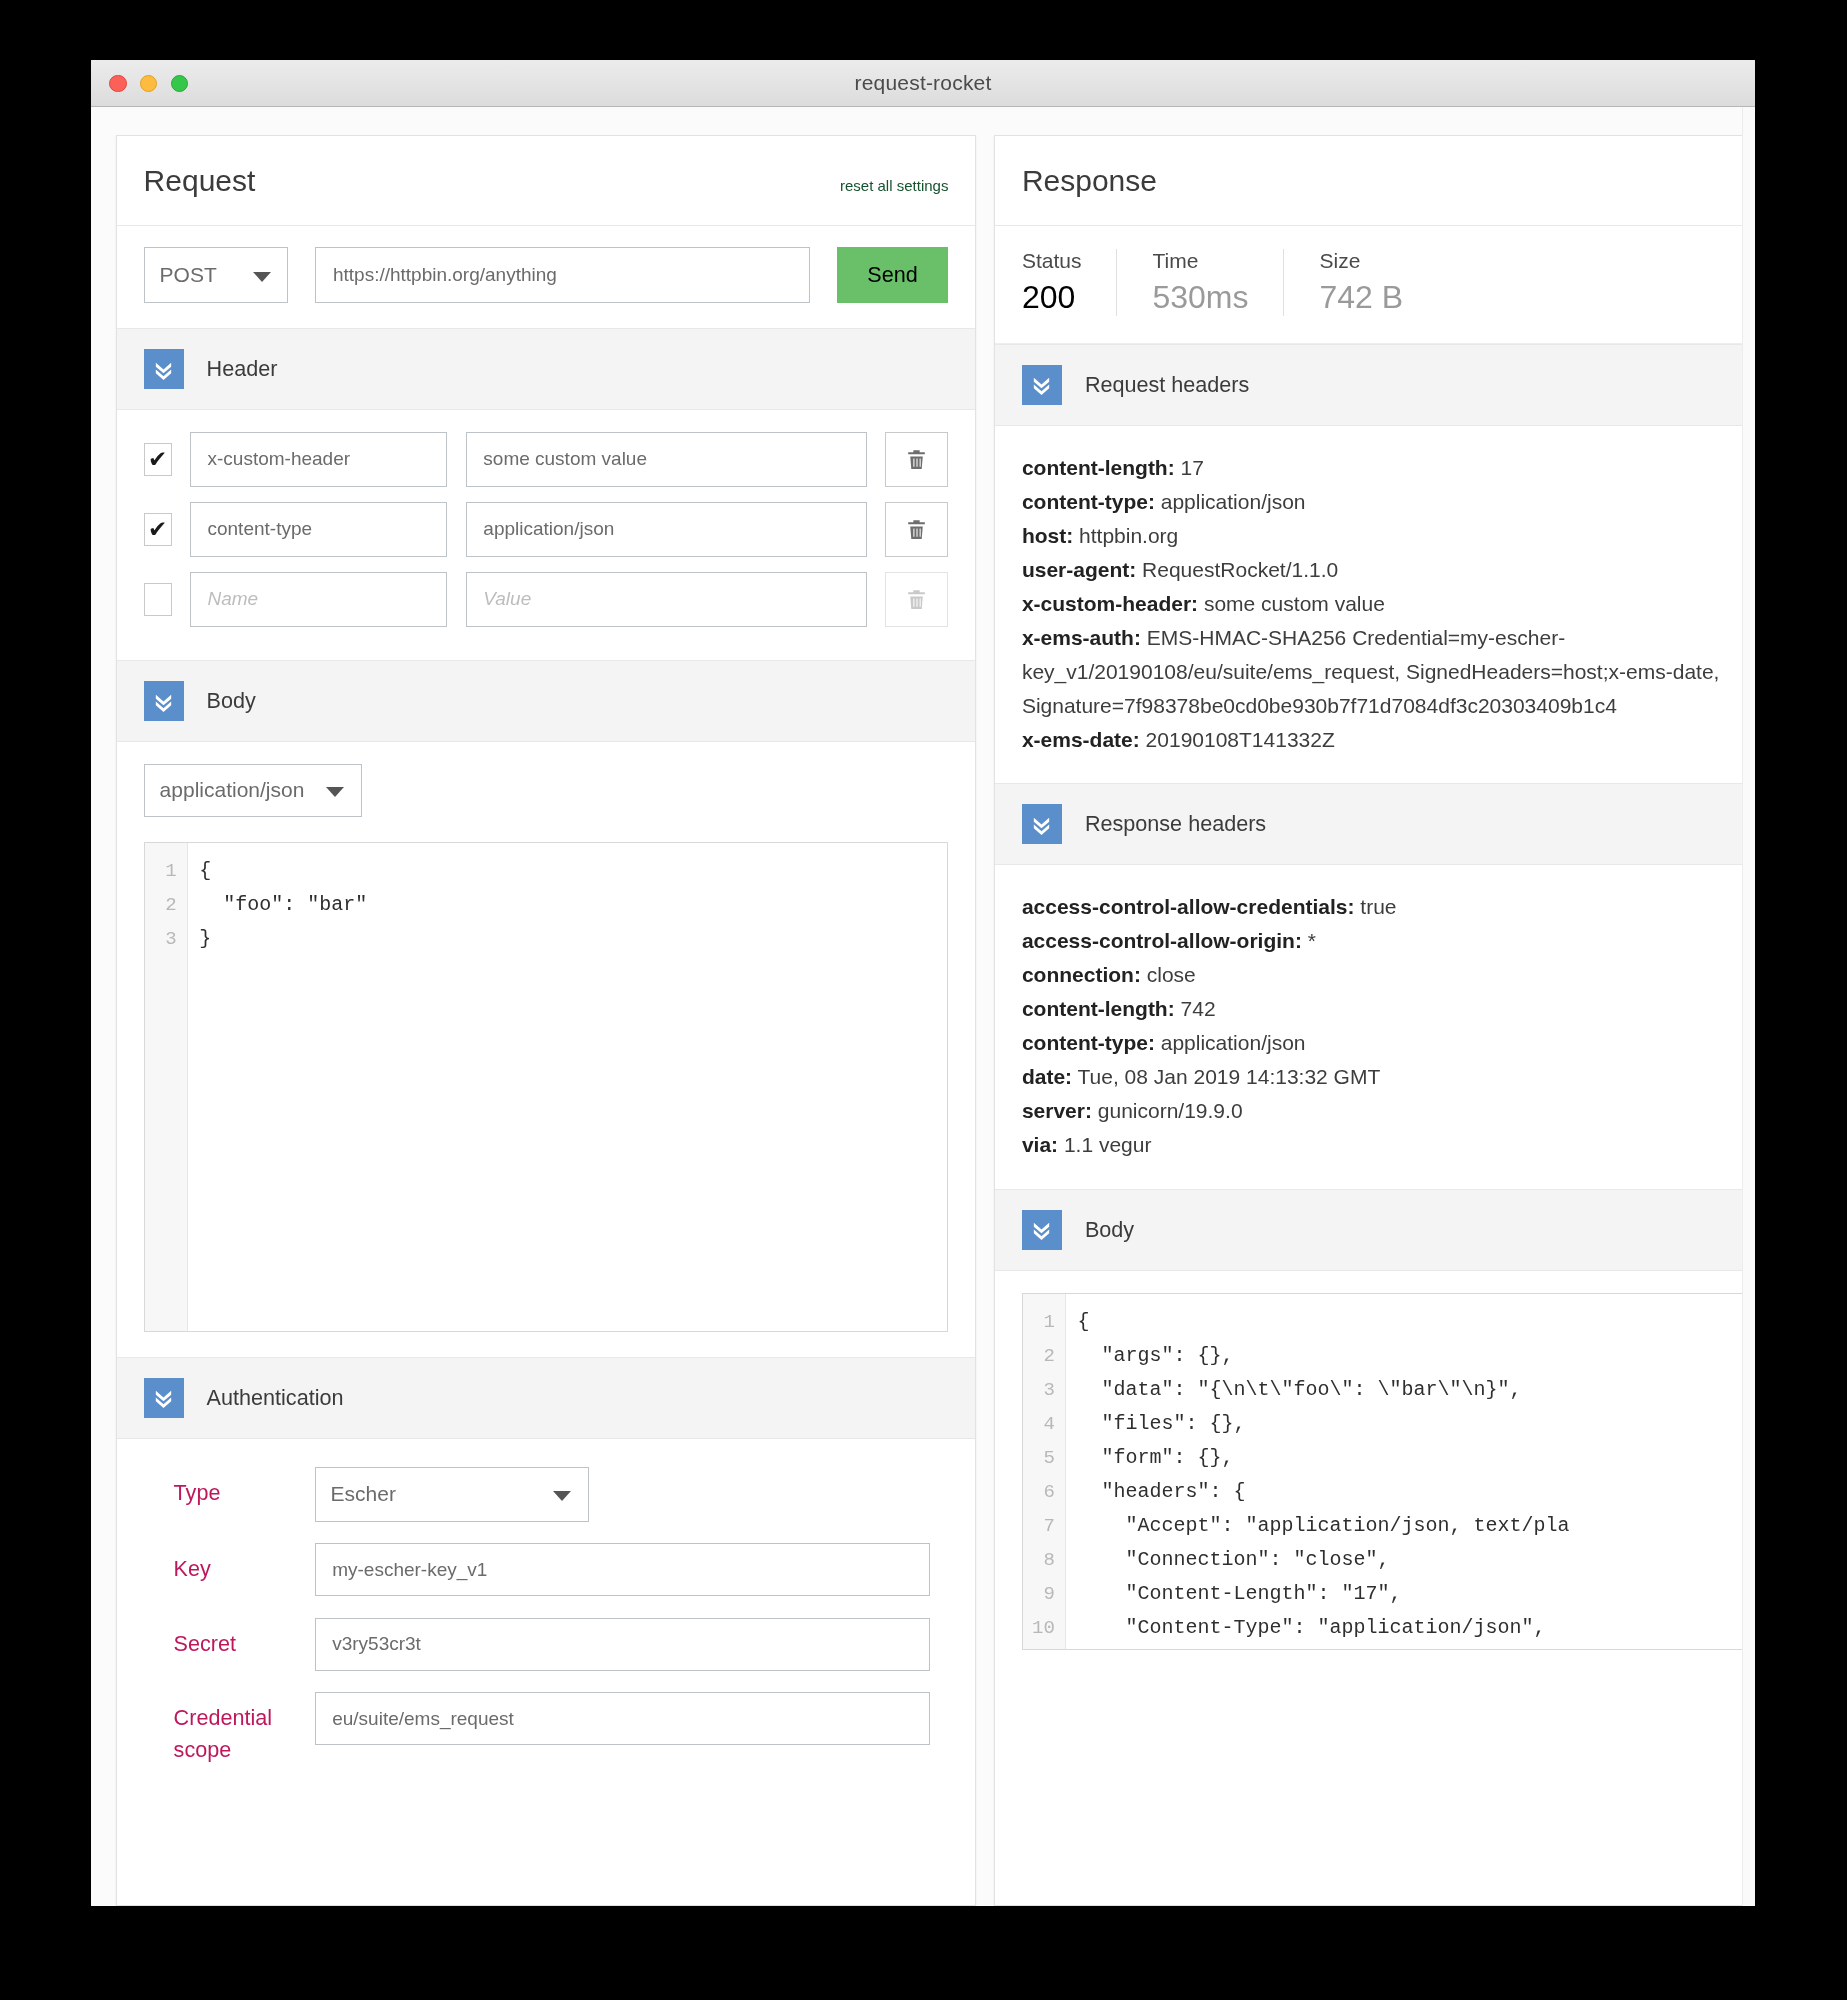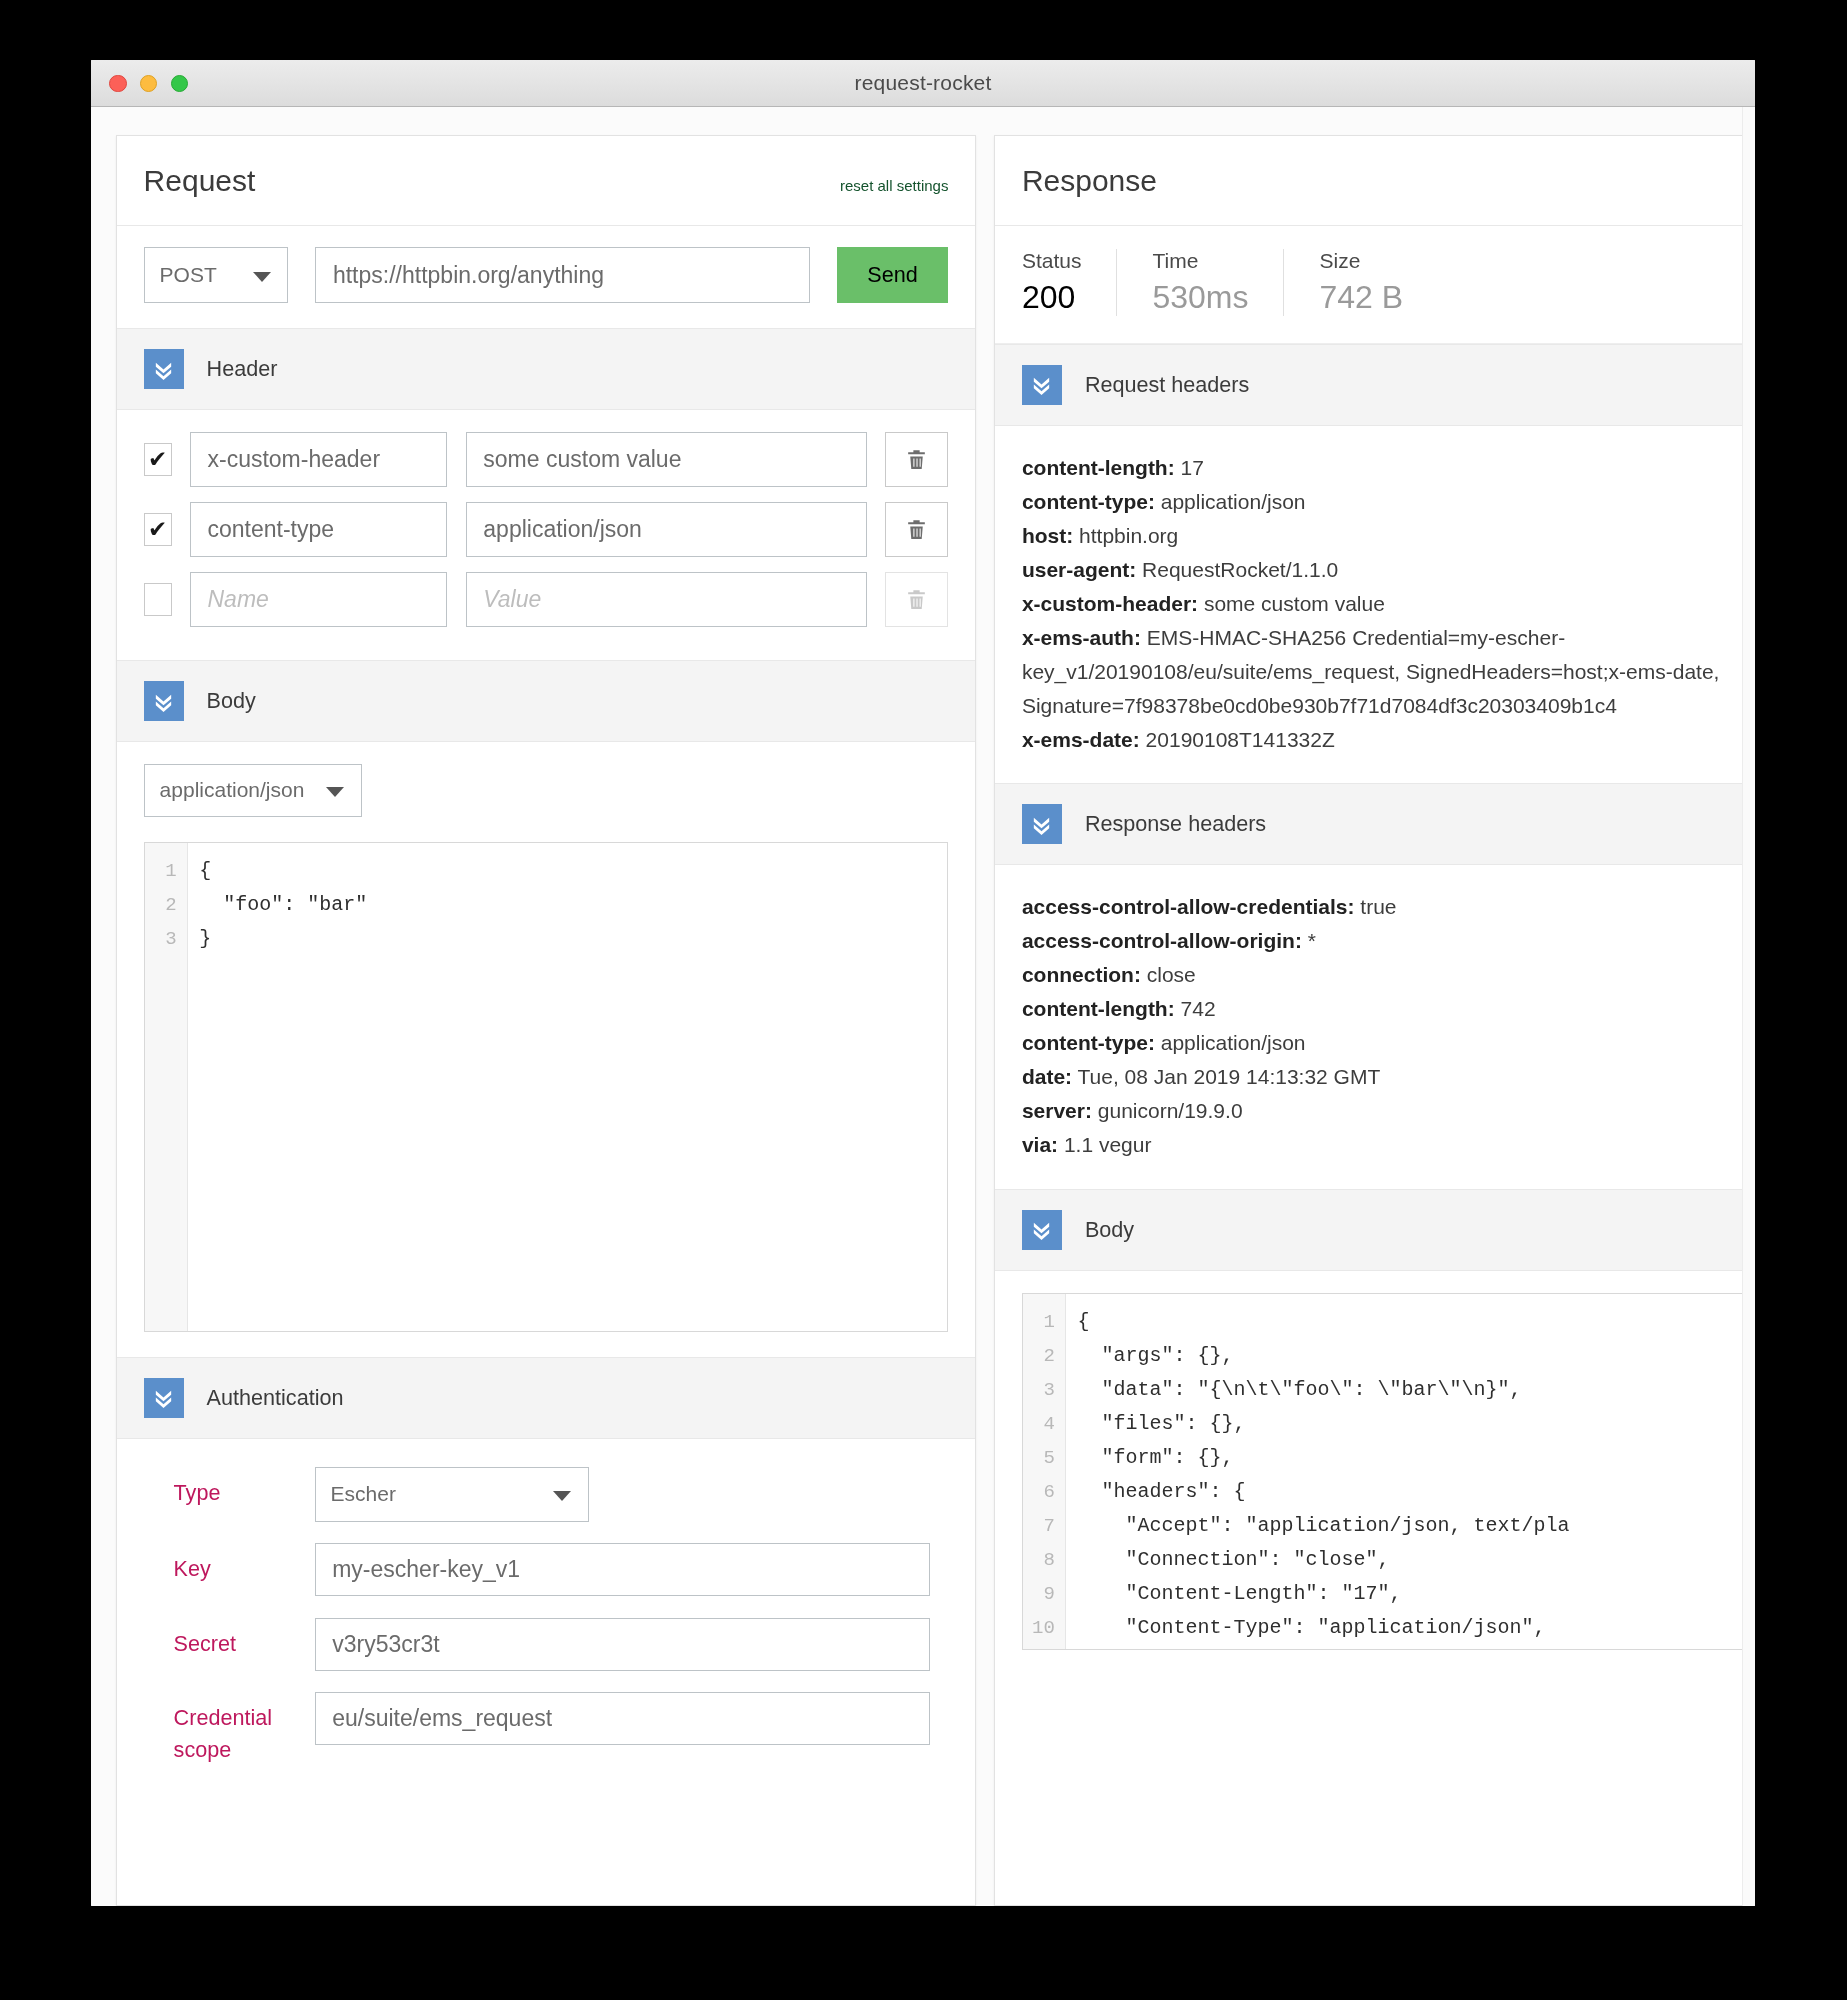--- a/index.html
+++ b/index.html
@@ -78,21 +78,21 @@
   .select .caret {
     position: absolute; right: 16.6px; top: 50%;
     width: 0; height: 0; margin-top: -3.3px;
     border-left: 9.1px solid transparent;
     border-right: 9.1px solid transparent;
     border-top: 10px solid #555;
   }
   .textinput {
     height: 56px; border: 0.8px solid #bdc3c7; background: #fff;
     display: flex; align-items: center; padding: 0 16.6px;
-    font-size: 23px; color: #6b6b6b;
+    font-size: 19px; color: #6b6b6b;
   }
   #url-input { width: 540px; }
   .btn-send {
     height: 56px; width: 123px;
     background: #6abf69; color: #000000;
     border: none; font-size: 21.6px;
     display: flex; align-items: center; justify-content: center;
     cursor: pointer;
   }
 

